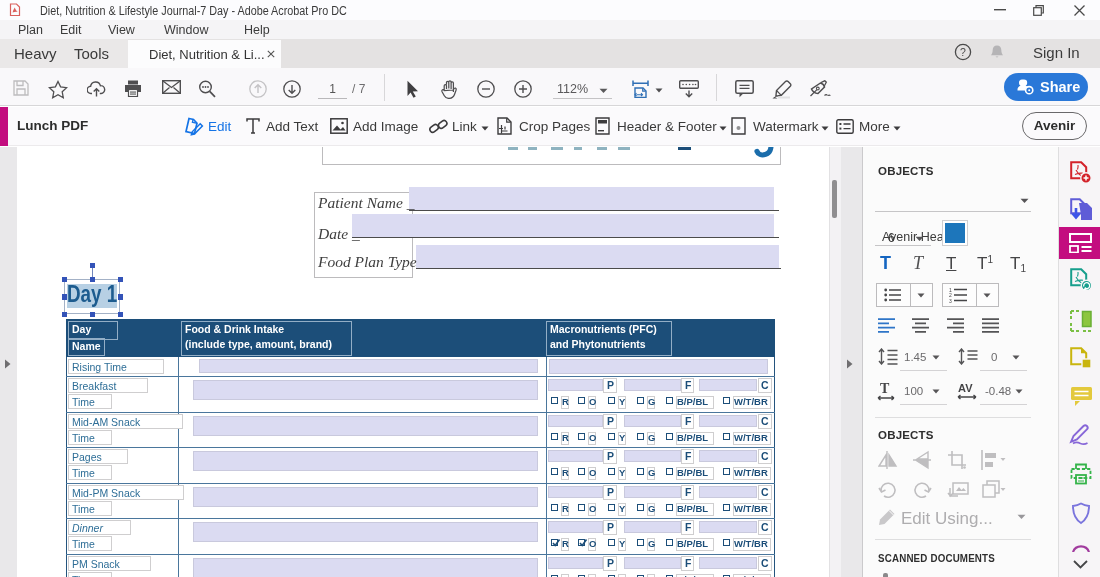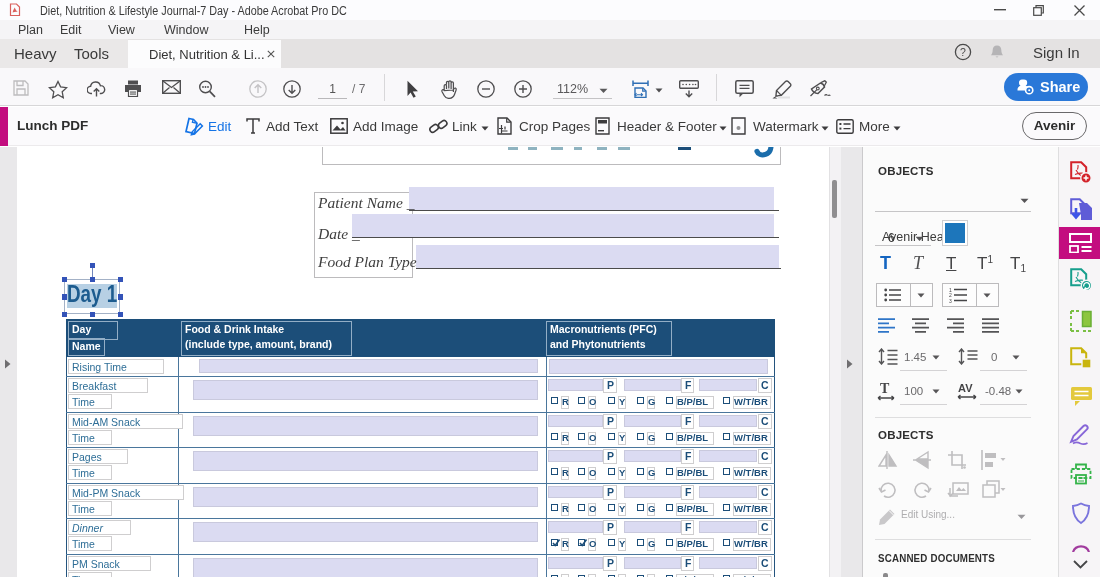--- a/index.html
+++ b/index.html
@@ -698,21 +698,21 @@
   <svg class="abs oicon" style="left:117px; top:333px" width="26" height="20" viewBox="0 0 26 20">
     <rect x="7" y="1" width="12" height="12" fill="none" stroke="#bfbec0" stroke-width="1.5"></rect>
     <rect x="3" y="5" width="12" height="12" fill="#fbfbfb" stroke="#bfbec0" stroke-width="1.5"></rect>
     <path d="M20.5 8 L23 11 L25.5 8z" fill="#bfbec0"></path>
   </svg>
 
   <svg class="abs" style="left:15px; top:360px" width="19" height="19" viewBox="0 0 19 19">
     <path d="M12 2.5 l4.5 4.5 -10 10 -5.5 1 1-5.5z" fill="#c9c8ca"></path>
     <path d="M11 3.5 l4.5 4.5" stroke="#fbfbfb" stroke-width="1"></path>
   </svg>
-  <div class="abs" style="left:38px; top:362px; font-size:10px; color:#aeadaf;">Edit Using...</div>
+  <div class="abs" style="left:38px; top:362px; font-size:17px; color:#aeadaf;">Edit Using...</div>
   <svg class="abs" style="left:154px; top:367px" width="9" height="6" viewBox="0 0 9 6">
       <path d="M0.5 0.8 L4.5 5 L8.5 0.8z" fill="#98979a"></path>
     </svg>
   <div class="abs" style="left:12px; top:392px; width:156px; height:1px; background:#dededf;"></div>
   <div class="abs ptitle" style="left:15px; top:405px; transform:scaleX(0.85); transform-origin:0 0;">SCANNED DOCUMENTS</div>
   <div class="abs" style="left:20px; top:426px; width:5px; height:4px; background:#8a898b; border-radius:2px 2px 0 0;"></div>
 </div>
 
 <div class="abs" id="strip" style="left:1058px; top:147px; width:42px; height:430px; background:#f7f5f7; border-left:1px solid #dededf;">
 

